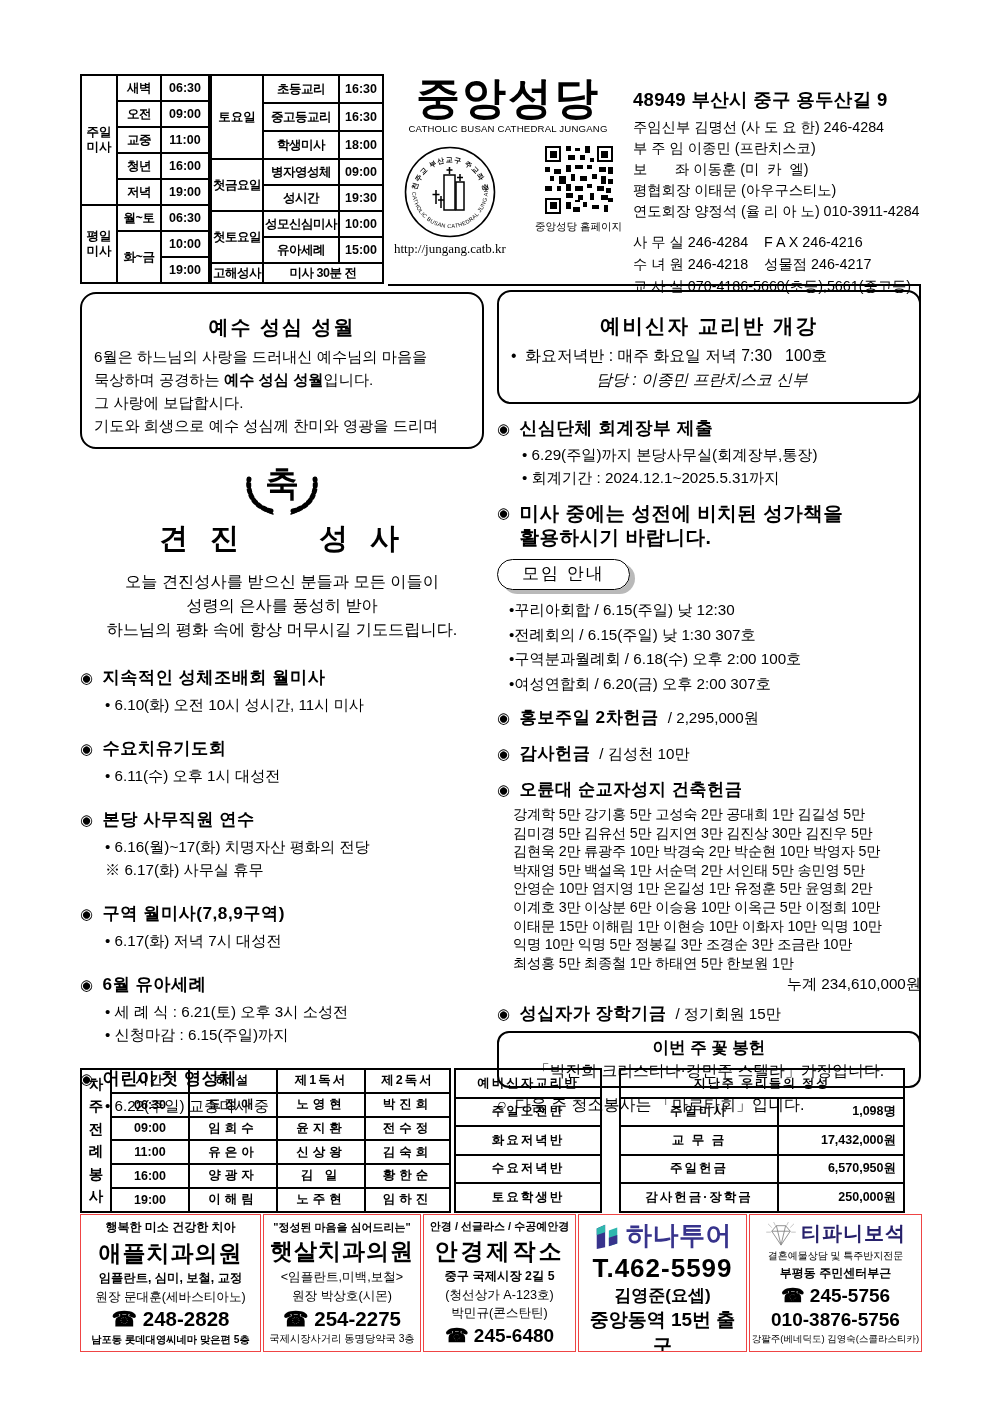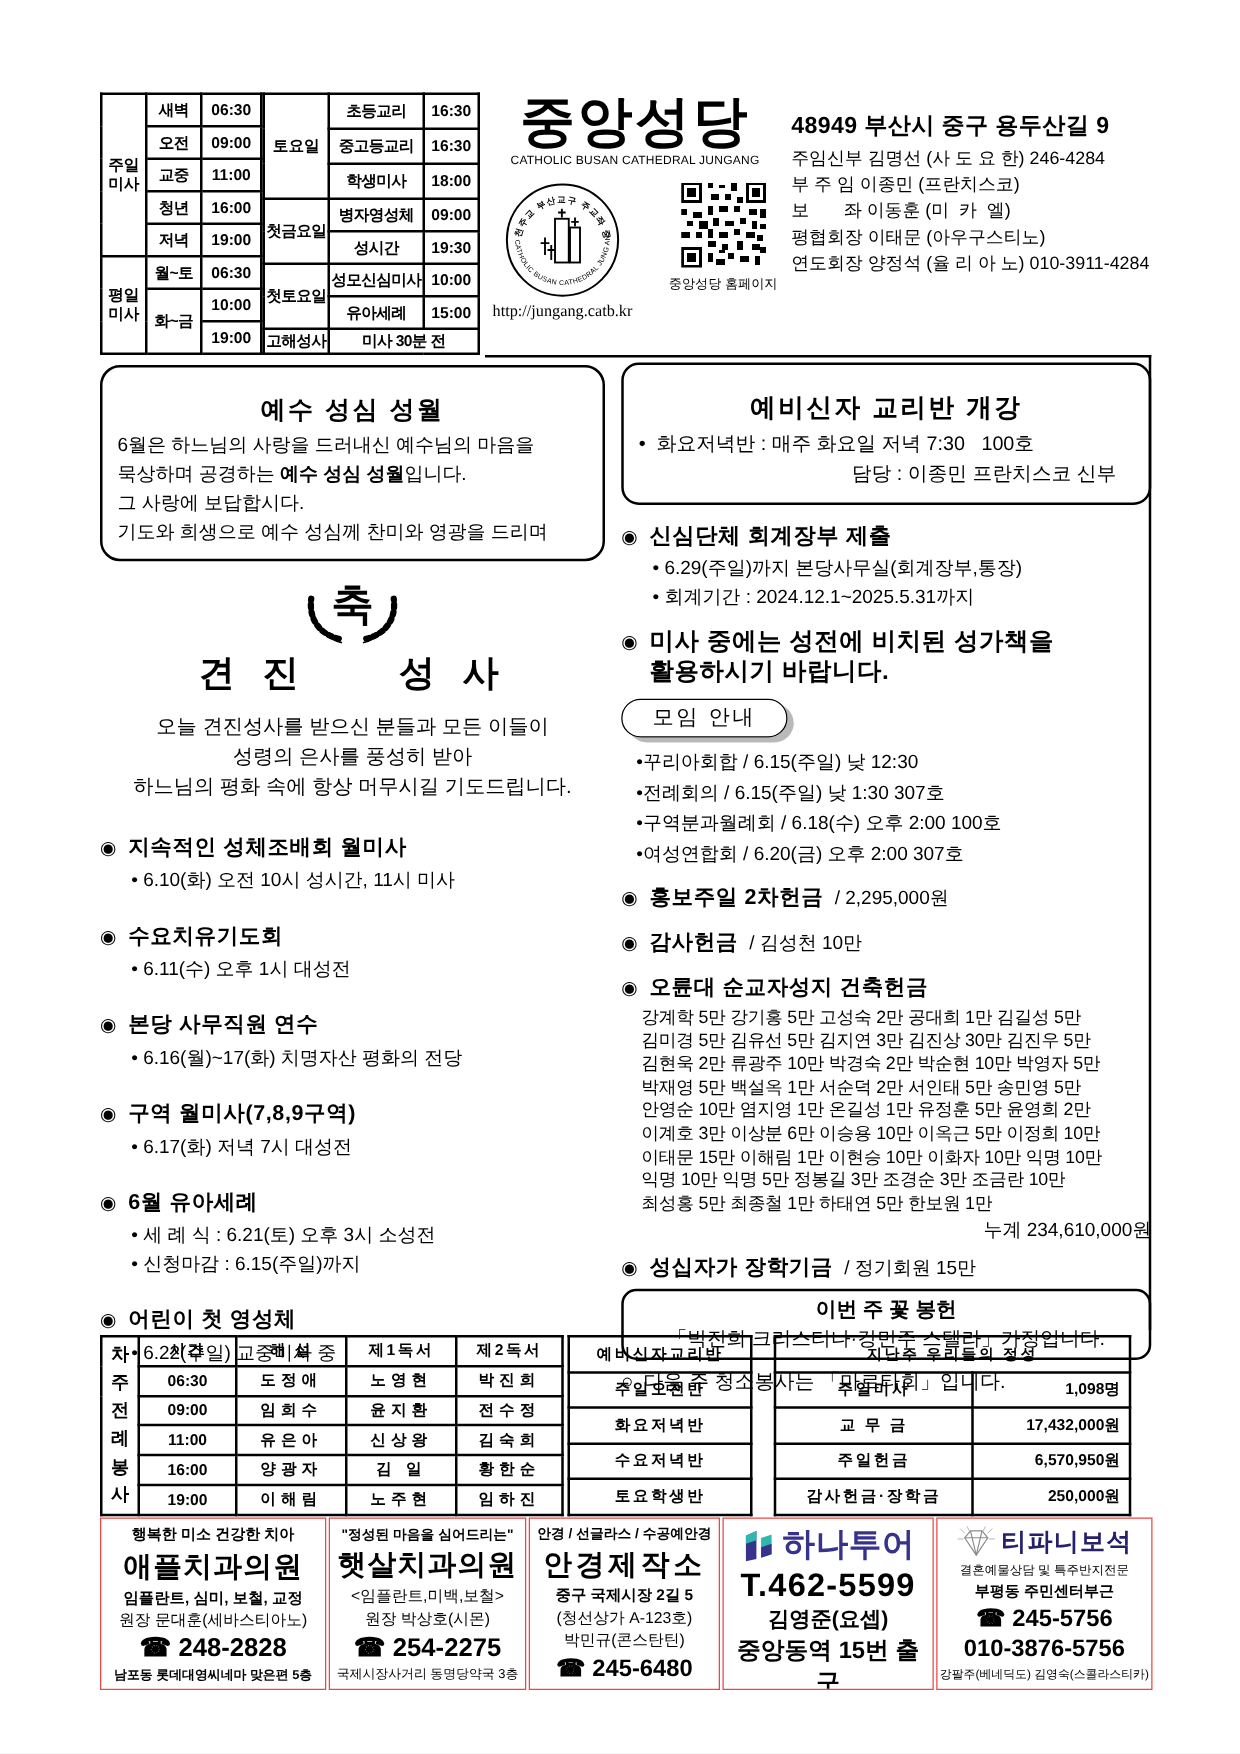--- a/index.html
+++ b/index.html
@@ -43,21 +43,21 @@
   .wreath{display:block;margin:8px auto 0;}
   .conf-title{margin-top:2px;display:flex;justify-content:center;gap:74px;
               font-family:"DejaVu Serif",serif;font-size:29px;font-weight:bold;letter-spacing:6px;}
   .conf-lines{margin-top:10px;text-align:center;font-size:16.2px;line-height:24px;}
   .sec{margin-top:20px;}
   .sec-h{display:flex;align-items:baseline;gap:9px;font-size:17.2px;font-weight:bold;letter-spacing:0.5px;}
   .sec-h .bullet{font-size:15px;font-weight:normal;}
   .sec-h .sfx{font-weight:normal;font-size:15.2px;letter-spacing:0;}
   .sec-b{margin:4px 0 0 25px;font-size:15.2px;line-height:23px;}
   
-  .cate-line2{text-align:right;padding-right:14px;}
+  .cate-line2{text-align:center;padding-right:14px;font-style:italic;}
   .hymn{font-size:19.5px;line-height:24px;font-weight:bold;}
   .pill-wrap{margin-top:10px;}
   .pill{display:inline-block;border:1.6px solid #000;border-radius:999px;padding:2px 24px 4px;
         font-size:17px;letter-spacing:2px;box-shadow:5px 4px 0 #b9b9b9;}
   .meetings{margin:8px 0 0 12px;font-size:15.2px;line-height:24.5px;}
   .donors{margin:4px 0 0 16px;font-size:14.2px;line-height:18.6px;white-space:nowrap;letter-spacing:-0.2px;}
   .donor-total{text-align:right;font-size:15.2px;margin-top:2px;}
   .flower{border:2px solid #000;border-radius:12px;padding:4px 8px;margin-top:6px;text-align:center;}
   .flower .l1{font-size:16.5px;font-weight:bold;}
   .flower .l2{font-size:15.8px;margin-top:2px;}
@@ -280,20 +280,25 @@
 
   <div class="contact">
     <div class="addr">48949 부산시 중구 용두산길 9</div>
     <div class="c-lines">
       <div class="pre">주임신부 김명선 (사 도 요 한) 246-4284</div>
       <div class="pre">부 주 임 이종민 (프란치스코)</div>
       <div class="pre">보       좌 이동훈 (미  카  엘)</div>
       <div class="pre">평협회장 이태문 (아우구스티노)</div>
       <div class="pre">연도회장 양정석 (율 리 아 노) 010-3911-4284</div>
     </div>
+    <div class="o-lines">
+      <div class="pre">사 무 실 246-4284    F A X 246-4216</div>
+      <div class="pre">수 녀 원 246-4218    성물점 246-4217</div>
+      <div class="pre">교 사 실 070-4186-5660(초등),5661(중고등)</div>
+    </div>
   </div>
 
   <div class="hr-top"></div>
   <div class="vr-right"></div>
 
   <div class="col-l">
 
     <div class="rbox">
       <div class="rbox-title">예수 성심 성월</div>
       <div class="rbox-body">
@@ -342,20 +347,21 @@
           <div class="pre">• 6.11(수) 오후 1시 대성전</div>
         </div>
     </div>
     <div class="sec">
       <div class="sec-h">
           <span class="bullet">◉</span>
           <span>본당 사무직원 연수</span>
         </div>
       <div class="sec-b">
         <div class="pre">• 6.16(월)~17(화) 치명자산 평화의 전당</div>
+        <div class="pre">※ 6.17(화) 사무실 휴무</div>
       </div>
     </div>
     <div class="sec">
       <div class="sec-h">
           <span class="bullet">◉</span>
           <span>구역 월미사(7,8,9구역)</span>
         </div>
       <div class="sec-b">
           <div class="pre">• 6.17(화) 저녁 7시 대성전</div>
         </div>

